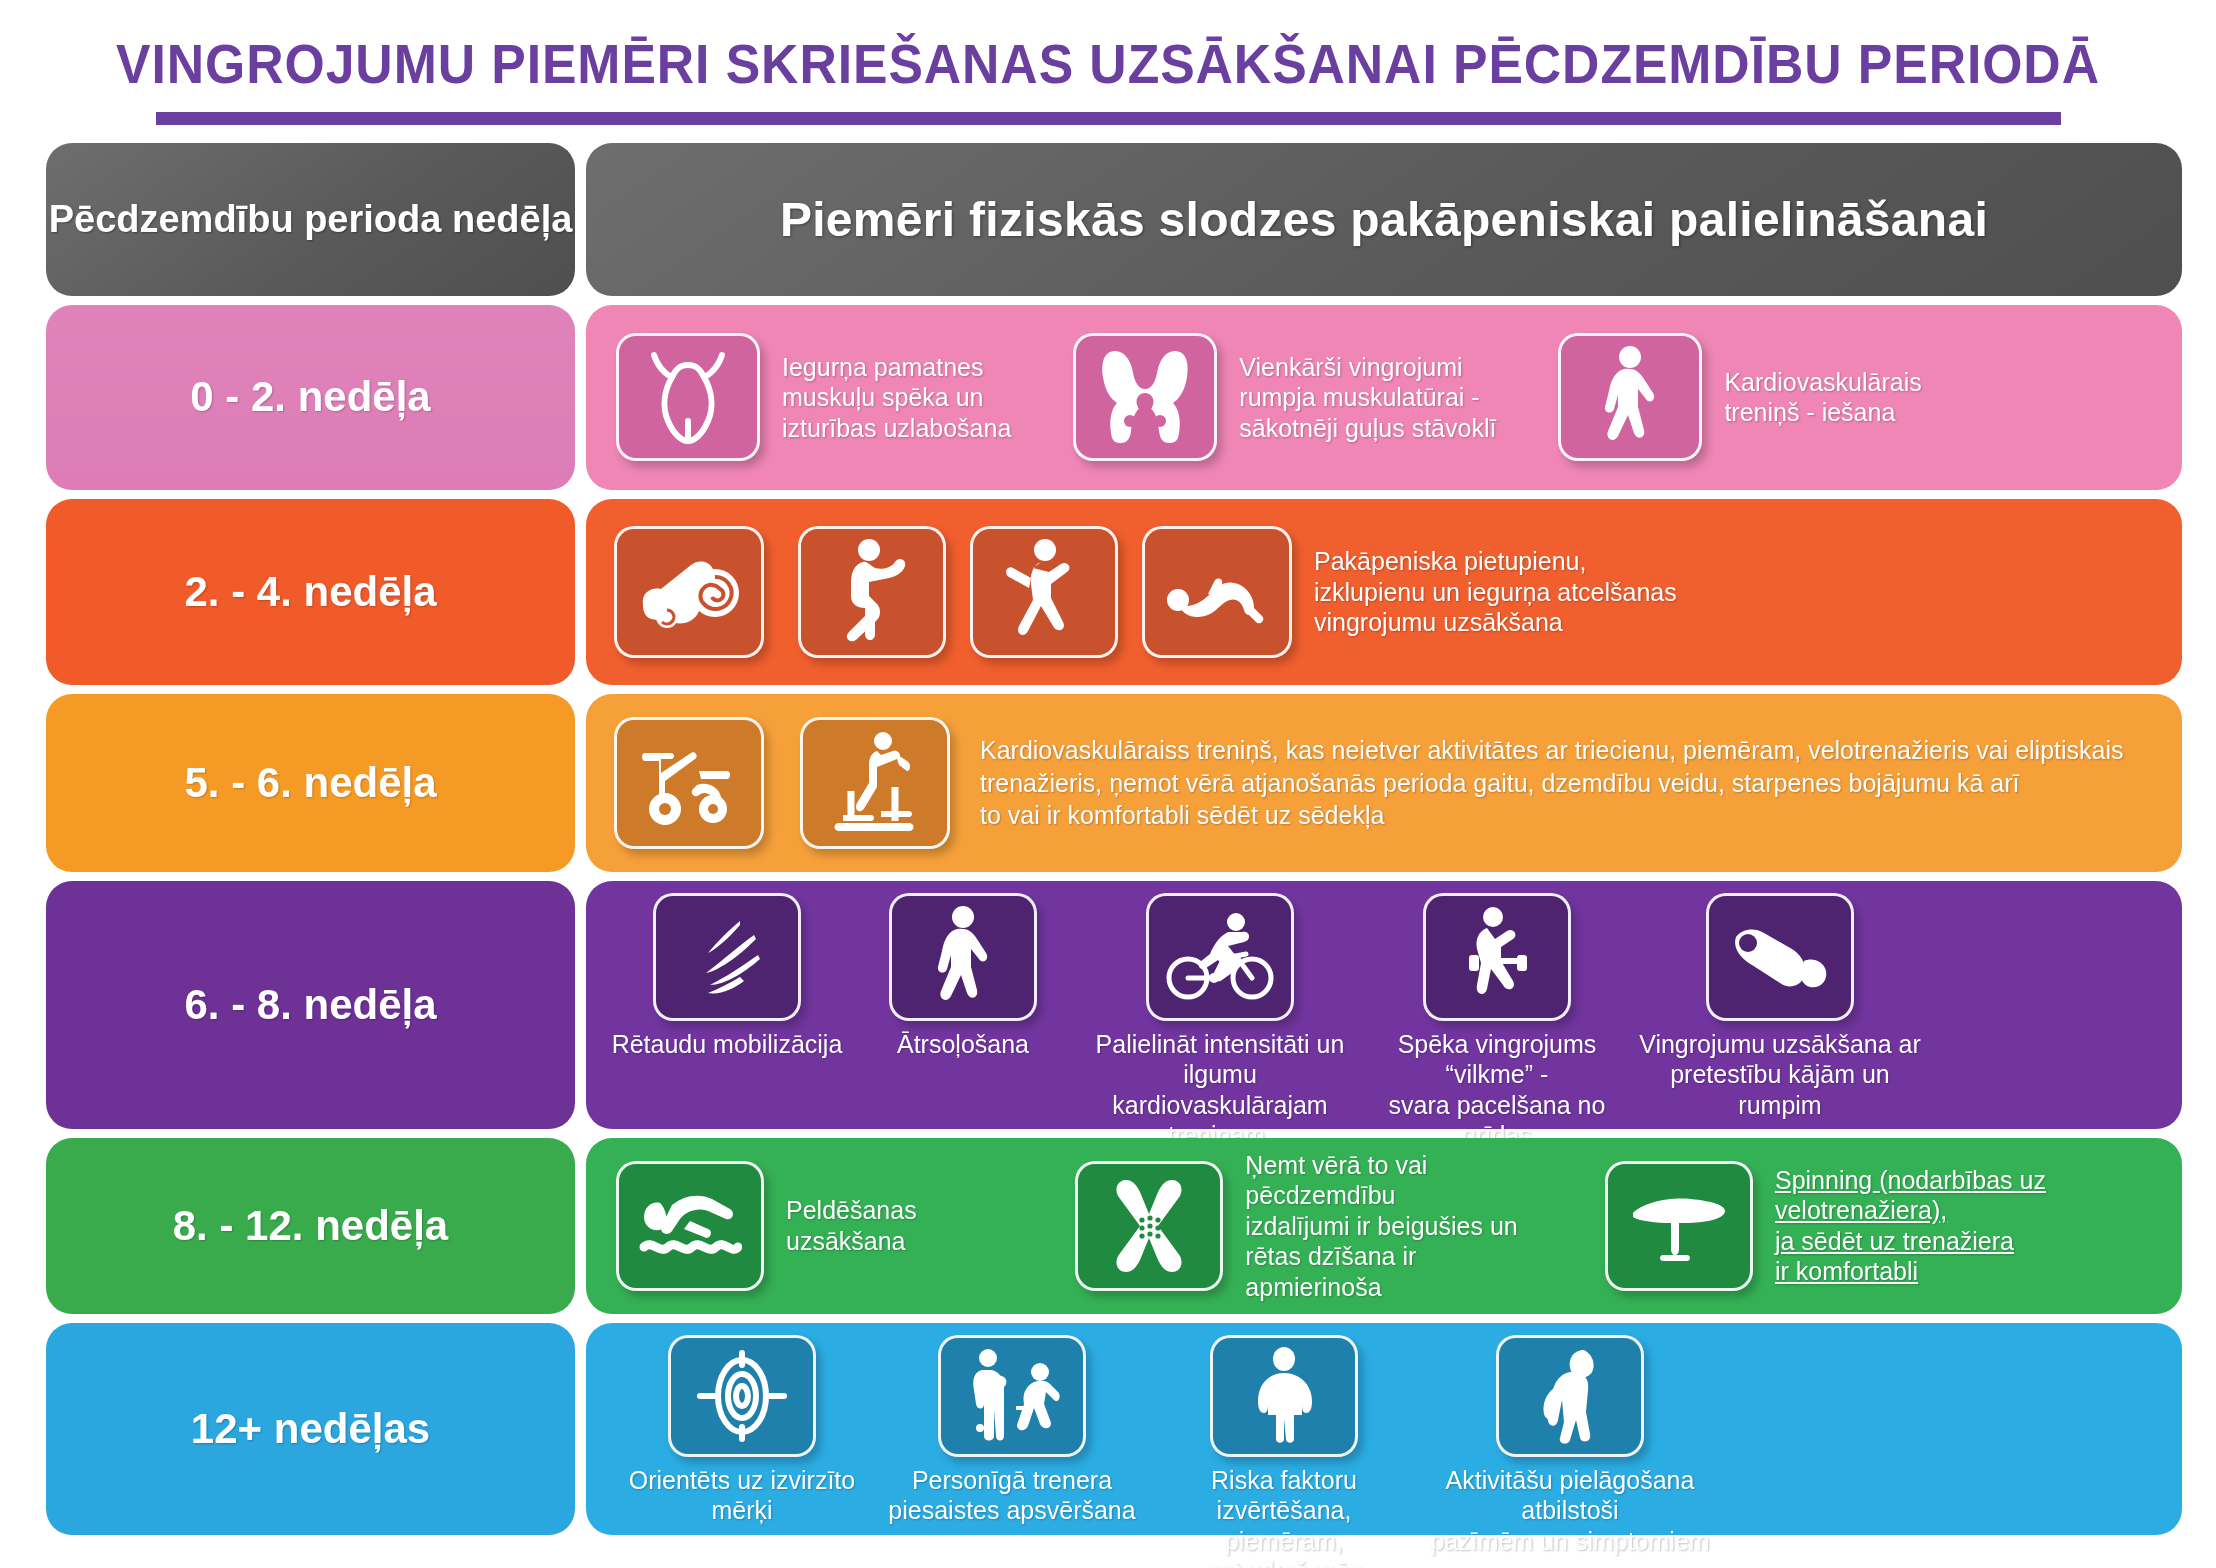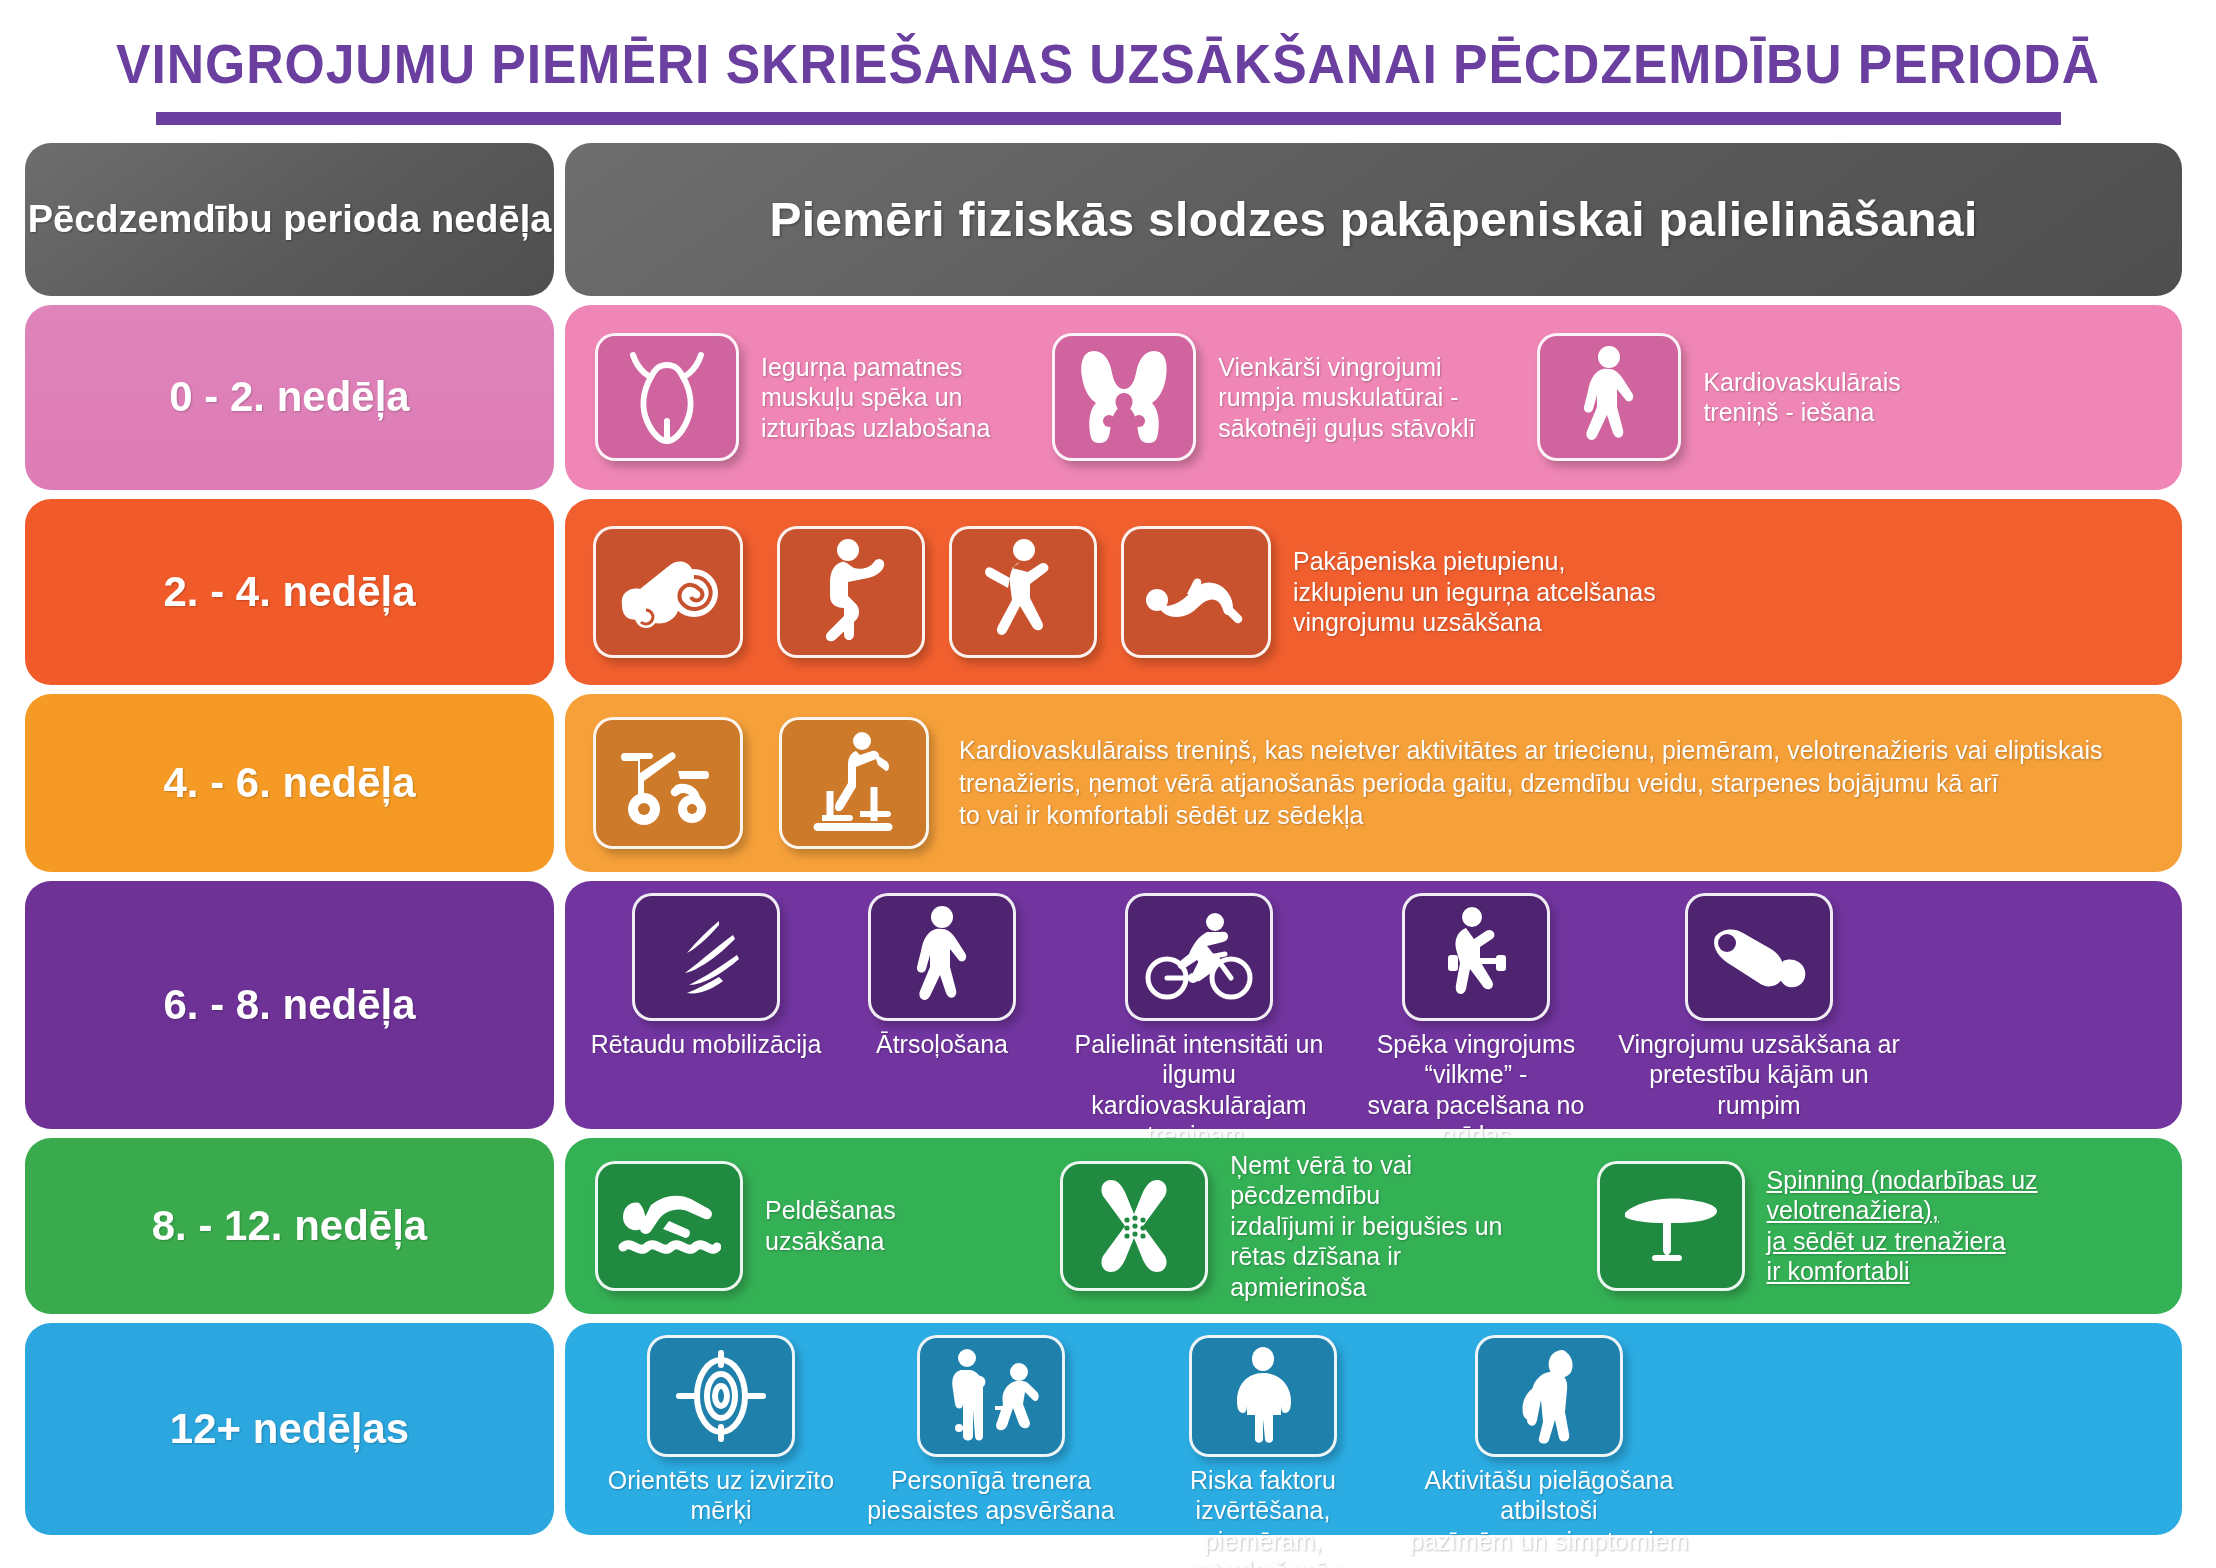--- a/index.html
+++ b/index.html
@@ -38,21 +38,21 @@
   .title-rule {
     margin: 18px auto 0 auto;
     width: 1905px;
     height: 13px;
     background: #6B3FA0;
   }
 
   
   .grid {
     margin: 18px 0 0 0;
-    padding: 0 34px 0 25px;
+    padding: 0 34px 0 46px;
     display: flex;
     flex-direction: column;
     gap: 9px;
   }
   .row {
     display: flex;
     gap: 11px;
     align-items: stretch;
   }
   .week-cell {
@@ -292,21 +292,21 @@
             <div class="cap side" style="white-space:pre-line;">Pakāpeniska pietupienu,
 izklupienu un iegurņa atcelšanas
 vingrojumu uzsākšana</div>
           </div>
         </div>
       </div>
     </div>
 
     <div class="row r3">
       <div class="week-cell">
-        <div class="week-label">4. - 6. nedēļa</div>
+        <div class="week-label">5. - 6. nedēļa</div>
       </div>
       <div class="content-cell">
         <div class="items" style="padding:0 0 0 28px;">
           <div class="item" style="margin-right:36px;">
             <div class="tile" style="width:150px;height:132px;">
               <svg width="108" height="88" viewBox="0 0 108 88" fill="#fff">
                 <path d="M10 14 L36 14 C40 14 40 20 36 20 L26 20 L26 34 L56 14 C60 11 64 17 60 20 L30 42 L30 62 C30 66 24 66 24 62 L24 22 L10 22 C6 22 6 14 10 14 Z"></path>
                 <circle cx="30" cy="70" r="16"></circle>
                 <circle cx="30" cy="70" r="6" fill="#cd7a2a"></circle>
                 <circle cx="78" cy="70" r="14"></circle>

